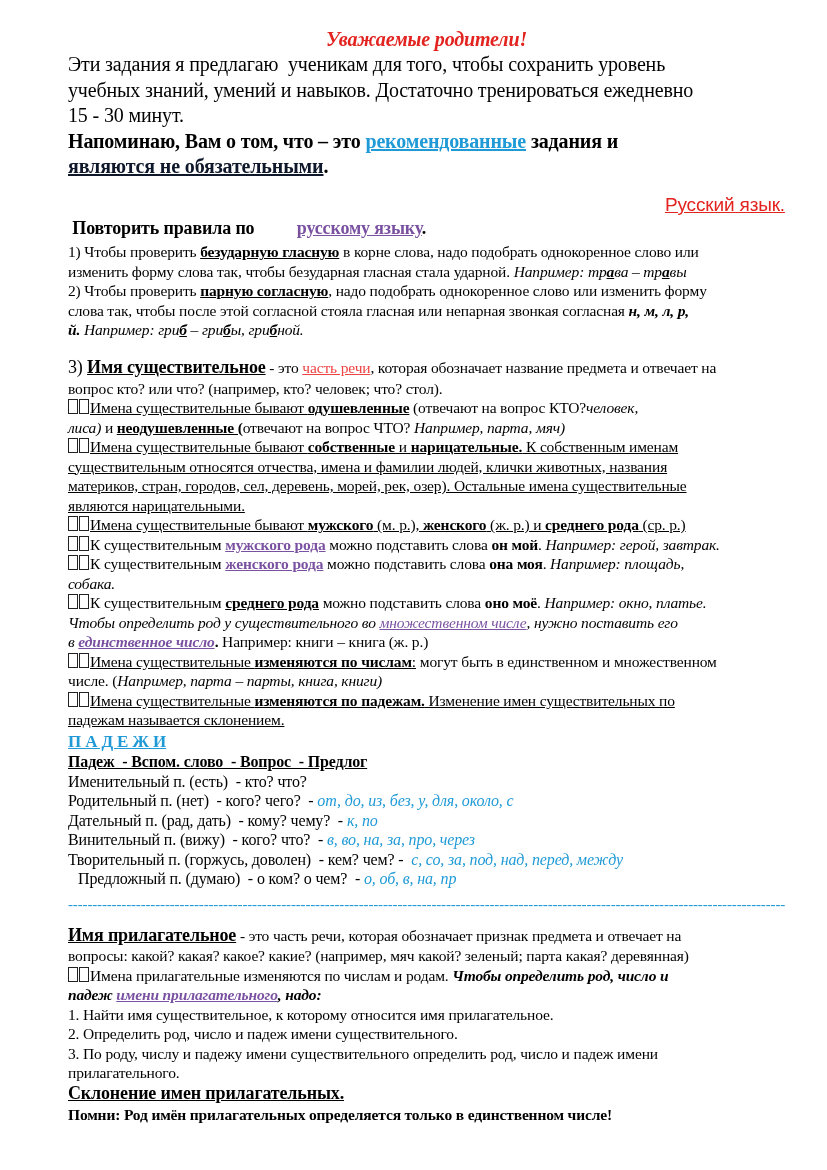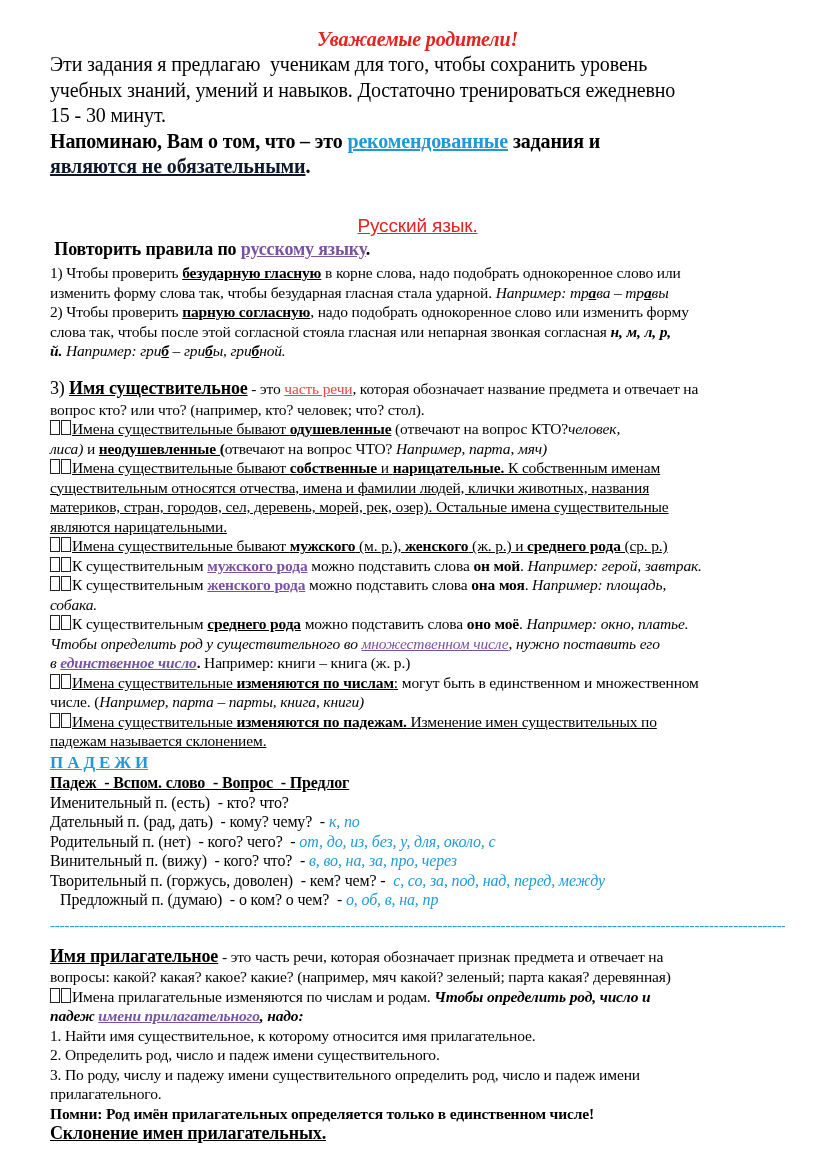--- a/index.html
+++ b/index.html
@@ -1,39 +1,39 @@
 <!DOCTYPE html>
 <html><head>
 <meta charset="utf-8">
 <style>
   html,body{margin:0;padding:0;background:#ffffff;}
   body{width:827px;height:1170px;overflow:hidden;
        font-family:"Liberation Serif",serif;color:#000;}
-  main{padding:26px 42px 0 50px;}
+  main{padding:26px 42px 0 68px;}
   .block{white-space:pre-wrap;font-size:15.5px;line-height:1.26;letter-spacing:-0.15px;}
   .b{font-weight:bold;}
   .i{font-style:italic;}
   .u{text-decoration:underline;}
   a{text-decoration:underline;cursor:pointer;}
   .tofu{display:inline-block;width:8px;height:13px;border:1.3px solid #222;
         margin:0 1px -1px 0;vertical-align:baseline;}
   .sep{white-space:nowrap;overflow:hidden;}
 </style>
 </head>
 <body>
 
 <main>
     <div class="block" style="text-align: center; font-size: 20px; line-height: 1.3;"><span class="b i" style="color: rgb(227, 35, 31);">Уважаемые родители!</span></div>
     <div class="block" style="font-size: 20px; line-height: 1.28;"><span>Эти задания я предлагаю  ученикам для того, чтобы сохранить уровень
 учебных знаний, умений и навыков. Достаточно тренироваться ежедневно
 15 - 30 минут.</span></div>
     <div class="block" style="font-size: 20px; line-height: 1.28;"><span class="b">Напоминаю, Вам о том, что – это </span><a class="b u" style="color: rgb(31, 154, 214); text-align: right;">рекомендованные</a><span class="b"> задания и
 </span><a class="b u" style="color: #0f172a;">являются не обязательными</a><span class="b">.</span></div>
-    <div class="block" style="text-align: center; margin-top: 35px; font-size: 19px; line-height: 1.2;"><span class="u" style="color: rgb(227, 35, 31); font-family: &quot;Liberation Sans&quot;, sans-serif;">Русский язык.</span></div>
-    <div class="block" style="font-size: 18px; line-height: 1.25;"><span class="b">&nbsp;Повторить правила по </span><a class="b u" style="color: rgb(122, 81, 161);">русскому языку</a><span class="b">.</span></div>
+    <div class="block" style="text-align: right; margin-top: 14px; font-size: 19px; line-height: 1.2;"><span class="u" style="color: rgb(227, 35, 31); font-family: &quot;Liberation Sans&quot;, sans-serif;">Русский язык.</span></div>
+    <div class="block" style="font-size: 18px; line-height: 1.25;"><span class="b">&nbsp;Повторить правила по </span><a class="b u" style="color: rgb(122, 81, 161); margin-left: 38px;">русскому языку</a><span class="b">.</span></div>
     <div class="block" style="margin-top: 3px;"><span>1) Чтобы проверить </span><span class="b u">безударную гласную</span><span> в корне слова, надо подобрать однокоренное слово или
 изменить форму слова так, чтобы безударная гласная стала ударной. </span><span class="i">Например: тр</span><span class="b i u">а</span><span class="i">ва – тр</span><span class="b i u">а</span><span class="i">вы</span><span>
 2) Чтобы проверить </span><span class="b u">парную согласную</span><span>, надо подобрать однокоренное слово или изменить форму
 слова так, чтобы после этой согласной стояла гласная или непарная звонкая согласная </span><span class="b i">н, м, л, р,
 й.</span><span class="i"> Например: гри</span><span class="b i u">б</span><span class="i"> – гри</span><span class="b i u">б</span><span class="i">ы, гри</span><span class="b i u">б</span><span class="i">ной.</span></div>
     <div class="block" style="margin-top: 16px;"><span style="font-size: 18px;">3) </span><span class="b u" style="font-size: 18px;">Имя существительное</span><span> - это </span><a class="u" style="color: #ef4444;">часть речи</a><span>, которая обозначает название предмета и отвечает на
 вопрос кто? или что? (например, кто? человек; что? стол).</span></div>
     <div class="block"><span class="tofu"></span><span class="tofu"></span><span class="u">Имена существительные бывают </span><span class="b u">одушевленные</span><span> (отвечают на вопрос КТО?</span><span class="i">человек,
 лиса)</span><span> и </span><span class="b u">неодушевленные (</span><span>отвечают на вопрос ЧТО? </span><span class="i">Например, парта, мяч)</span></div>
     <div class="block"><span class="tofu"></span><span class="tofu"></span><span class="u">Имена существительные бывают </span><span class="b u">собственные</span><span class="u"> и </span><span class="b u">нарицательные.</span><span class="u"> К собственным именам
@@ -47,29 +47,29 @@
     <div class="block"><span class="tofu"></span><span class="tofu"></span><span>К существительным </span><span class="b u">среднего рода</span><span> можно подставить слова </span><span class="b">оно моё</span><span>. </span><span class="i">Например: окно, платье.</span><span>
 </span><span class="i">Чтобы определить род у существительного во </span><a class="i u" style="color: rgb(122, 81, 161);">множественном числе</a><span class="i">, нужно поставить его
 в </span><a class="i u" style="color: rgb(122, 81, 161); font-weight: bold;">единственное число</a><span class="b">.</span><span> Например: книги – книга (ж. р.)</span></div>
     <div class="block"><span class="tofu"></span><span class="tofu"></span><span class="u">Имена существительные </span><span class="b u">изменяются по числам</span><span class="u">:</span><span> могут быть в единственном и множественном
 числе. (</span><span class="i">Например, парта – парты, книга, книги)</span></div>
     <div class="block"><span class="tofu"></span><span class="tofu"></span><span class="u">Имена существительные </span><span class="b u">изменяются по падежам.</span><span class="u"> Изменение имен существительных по
 падежам называется склонением.</span></div>
     <div class="block" style="margin-top: 2px; font-size: 17px; line-height: 1.2;"><span class="b u" style="color: rgb(31, 154, 214);">П А Д Е Ж И</span></div>
     <div class="block" style="font-size: 16px; line-height: 1.22;"><span class="b u">Падеж  - Вспом. слово  - Вопрос  - Предлог</span></div>
     <div class="block" style="font-size: 16px; line-height: 1.22;"><span>Именительный п. (есть)  - кто? что?</span></div>
+    <div class="block" style="font-size: 16px; line-height: 1.22;"><span>Родительный п. (нет)  - кого? чего?  - </span><span class="i" style="color: rgb(31, 154, 214);">от, до, из, без, у, для, около, с</span></div>
     <div class="block" style="font-size: 16px; line-height: 1.22;"><span>Дательный п. (рад, дать)  - кому? чему?  - </span><span class="i" style="color: rgb(31, 154, 214);">к, по</span></div>
-    <div class="block" style="font-size: 16px; line-height: 1.22;"><span>Родительный п. (нет)  - кого? чего?  - </span><span class="i" style="color: rgb(31, 154, 214);">от, до, из, без, у, для, около, с</span></div>
     <div class="block" style="font-size: 16px; line-height: 1.22;"><span>Винительный п. (вижу)  - кого? что?  - </span><span class="i" style="color: rgb(31, 154, 214);">в, во, на, за, про, через</span></div>
     <div class="block" style="font-size: 16px; line-height: 1.22;"><span>Творительный п. (горжусь, доволен)  - кем? чем? -  </span><span class="i" style="color: rgb(31, 154, 214);">с, со, за, под, над, перед, между</span></div>
     <div class="block" style="font-size: 16px; line-height: 1.22; margin-left: 10px;"><span>Предложный п. (думаю)  - о ком? о чем?  - </span><span class="i" style="color: rgb(31, 154, 214);">о, об, в, на, пр</span></div>
     <div class="block sep" style="margin-top: 6px; font-size: 15px;"><span style="color: rgb(31, 154, 214);">--------------------------------------------------------------------------------------------------------------------------------------------------------------</span></div>
     <div class="block" style="margin-top: 10px;"><span class="b u" style="font-size: 18px;">Имя прилагательное</span><span> - это часть речи, которая обозначает признак предмета и отвечает на
 вопросы: какой? какая? какое? какие? (например, мяч какой? зеленый; парта какая? деревянная)</span></div>
     <div class="block"><span class="tofu"></span><span class="tofu"></span><span>Имена прилагательные изменяются по числам и родам. </span><span class="b i">Чтобы определить род, число и
 падеж </span><a class="b i u" style="color: rgb(122, 81, 161);">имени прилагательного</a><span class="b i">, </span><span class="b i">надо:</span></div>
     <div class="block"><span>1. Найти имя существительное, к которому относится имя прилагательное.</span></div>
     <div class="block"><span>2. Определить род, число и падеж имени существительного.</span></div>
     <div class="block"><span>3. По роду, числу и падежу имени существительного определить род, число и падеж имени
 прилагательного.</span></div>
+    <div class="block" style="font-size: 18px; line-height: 1.2;"><span class="b u">Склонение имен прилагательных.</span></div>
     <div class="block"><span class="b">Помни: Род имён прилагательных определяется только в единственном числе!</span></div>
-    <div class="block" style="font-size: 18px; line-height: 1.2;"><span class="b u">Склонение имен прилагательных.</span></div>
   </main>
 
 </body></html>

